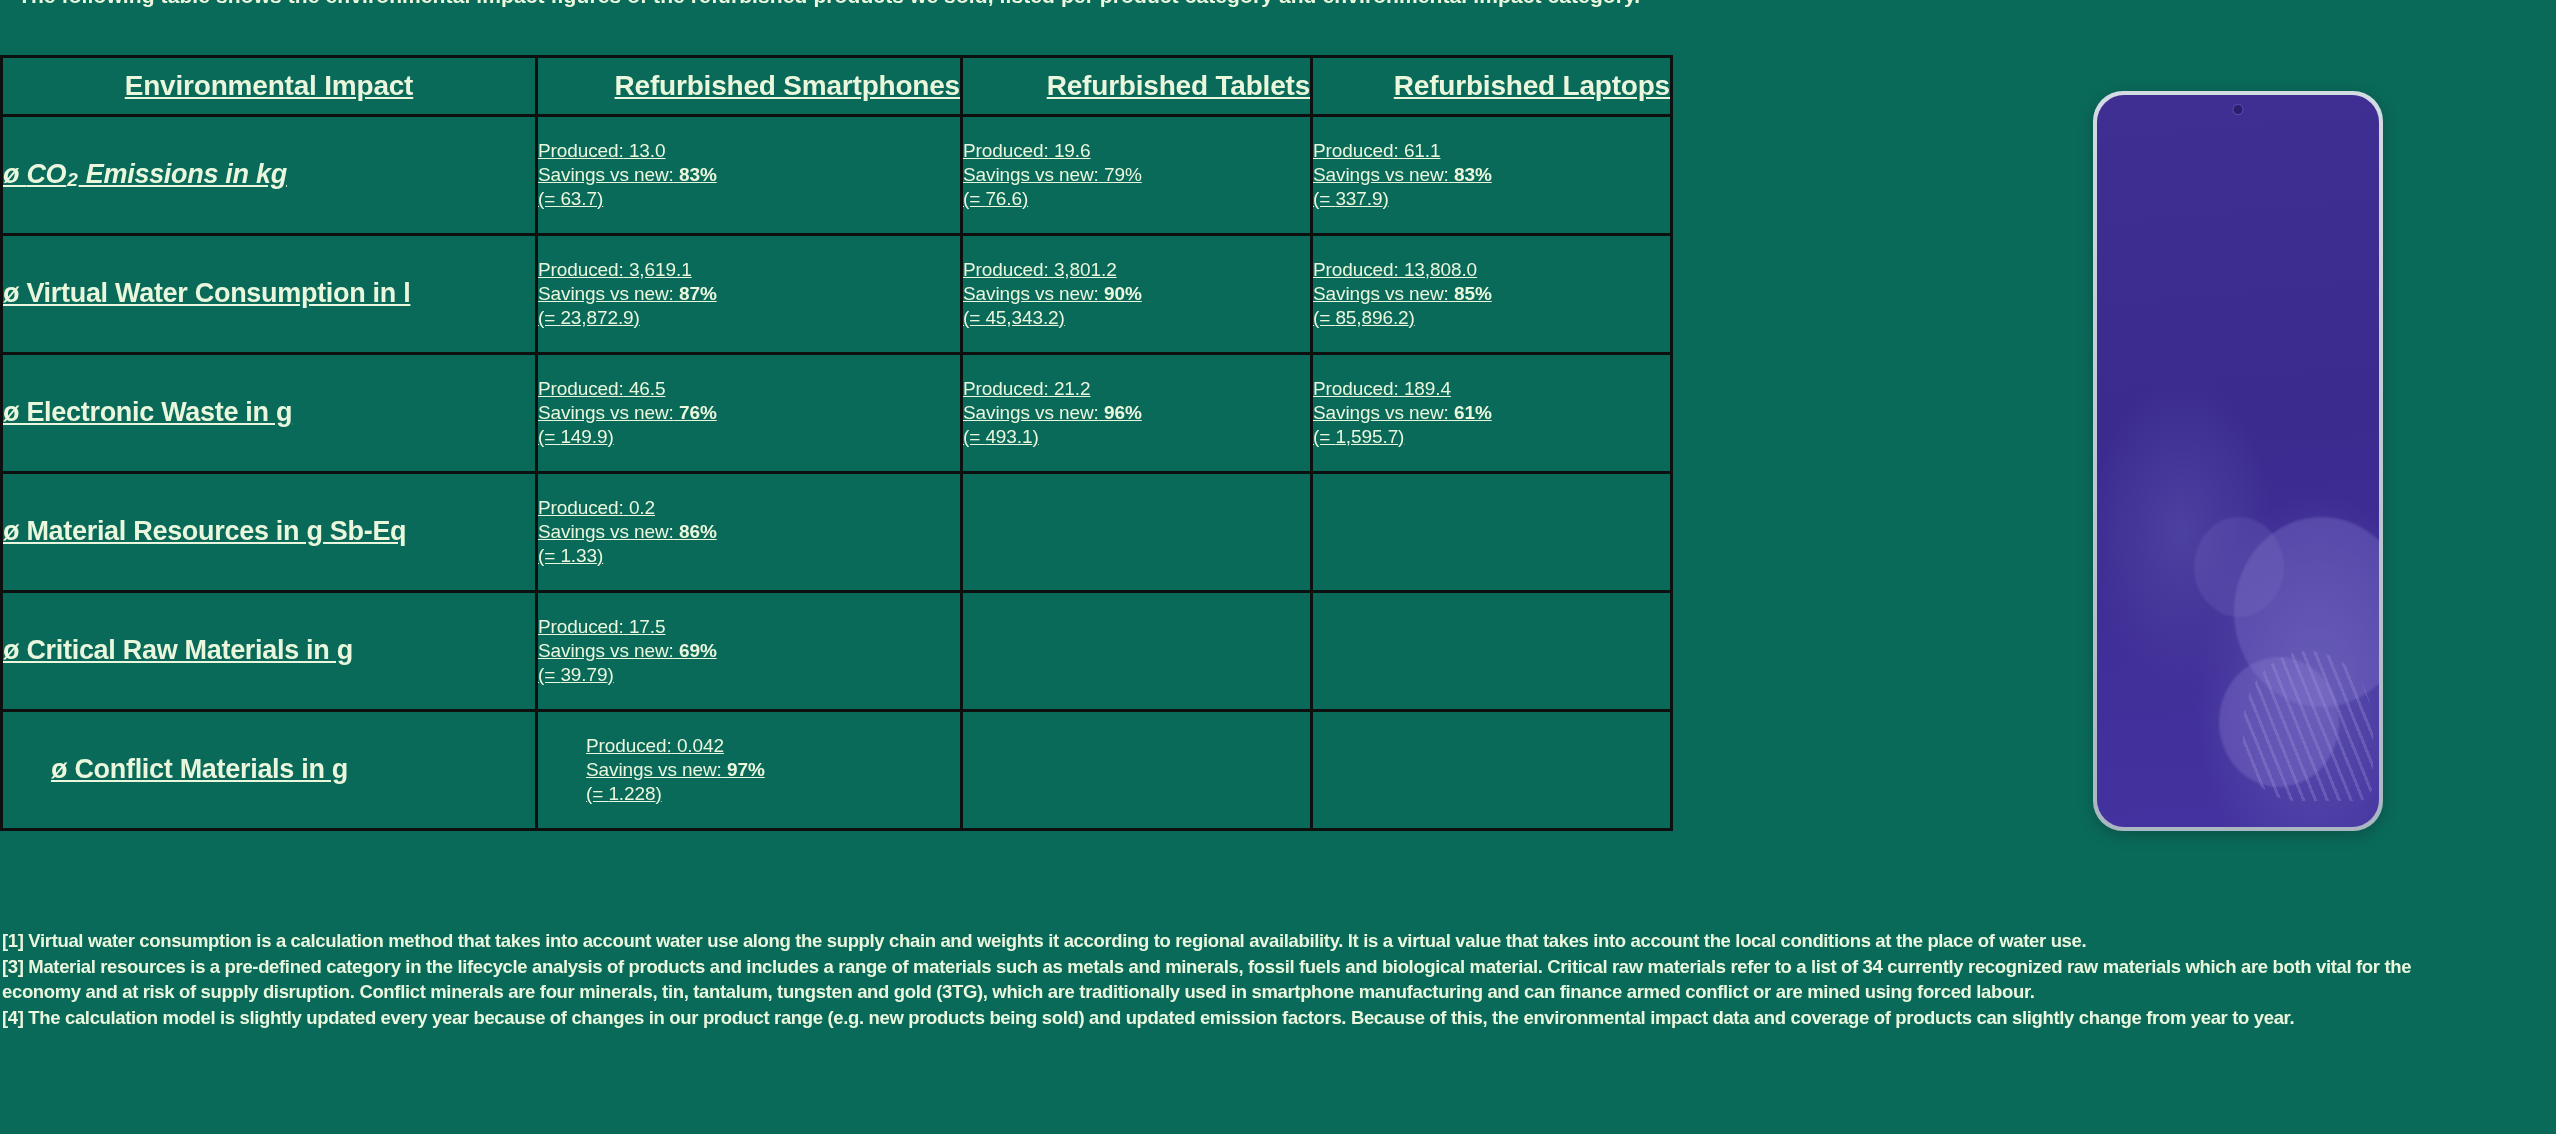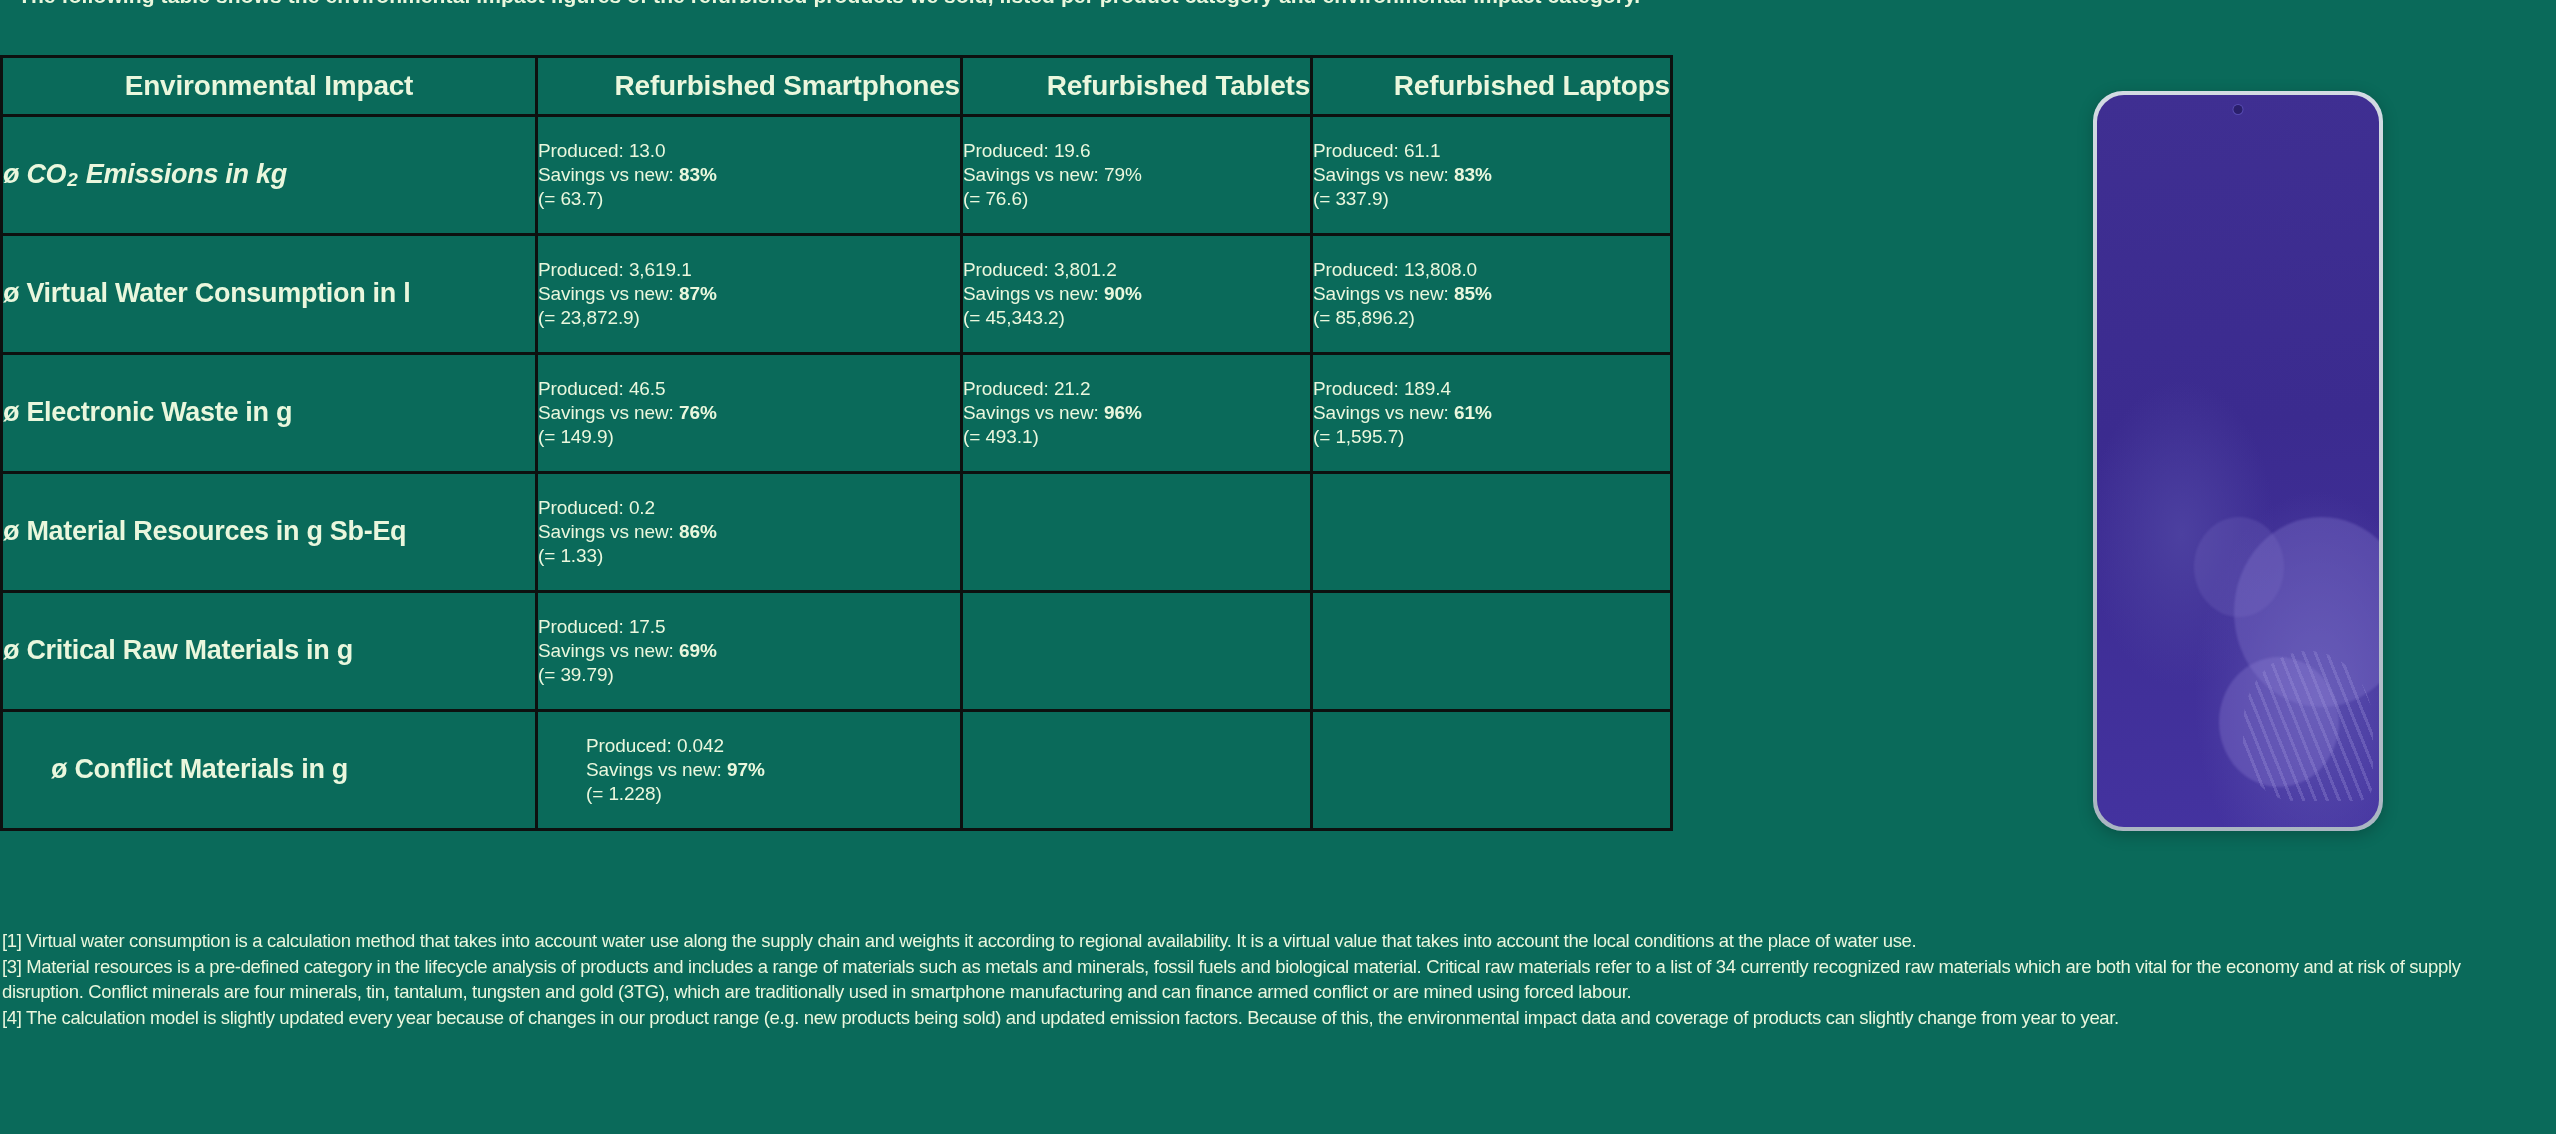--- a/index.html
+++ b/index.html
@@ -42,20 +42,21 @@
     position: absolute;
     left: 0px;
     top: 55px;
     width: 1670px;
   }
   table.impact {
     border-collapse: collapse;
     width: 1670px;
     table-layout: fixed;
     border: 3px solid #22c55e;
+    text-decoration: underline;
   }
   table.impact col.c0 { width: 535px; }
   table.impact col.c1 { width: 425px; }
   table.impact col.c2 { width: 350px; }
   table.impact col.c3 { width: 360px; }
 
   table.impact th,
   table.impact td {
     border: 3px solid #0d100f;
     padding: 0;
@@ -112,21 +113,21 @@
   tbody tr.r4 td { height: 116px; }
   tbody tr.r5 td { height: 116px; padding-left: 48px; }
 
   
   .footnotes {
     position: absolute;
     left: 2px;
     top: 928px;
     width: 2460px;
     font-size: 18.5px;
-    font-weight: 400;
+    font-weight: 700;
     line-height: 1.36;
     letter-spacing: -0.35px;
     color: #eaf7dd;
   }
   .footnotes p { margin: 0 0 1px 0; }
 
   
   .phones {
     position: absolute;
     left: 1855px;

